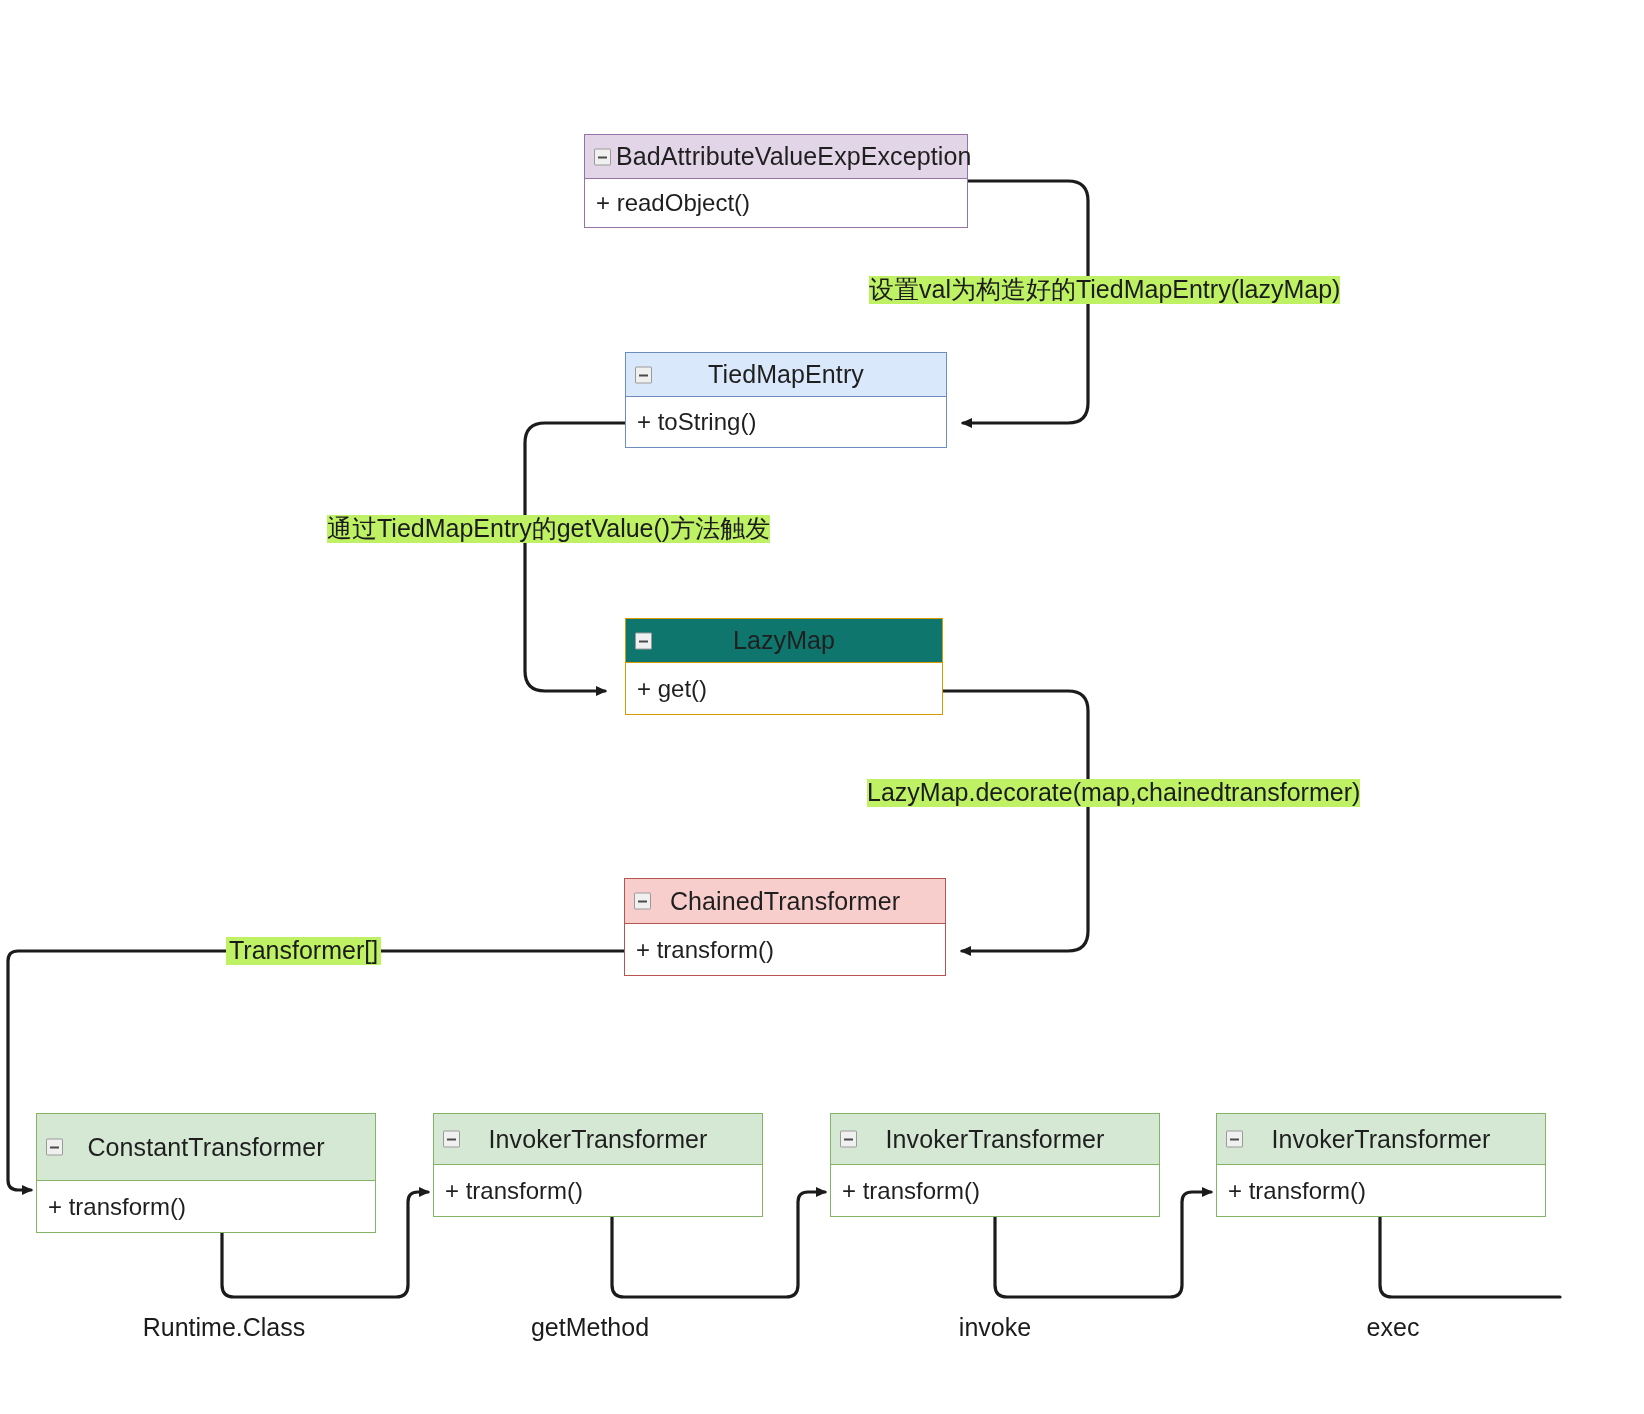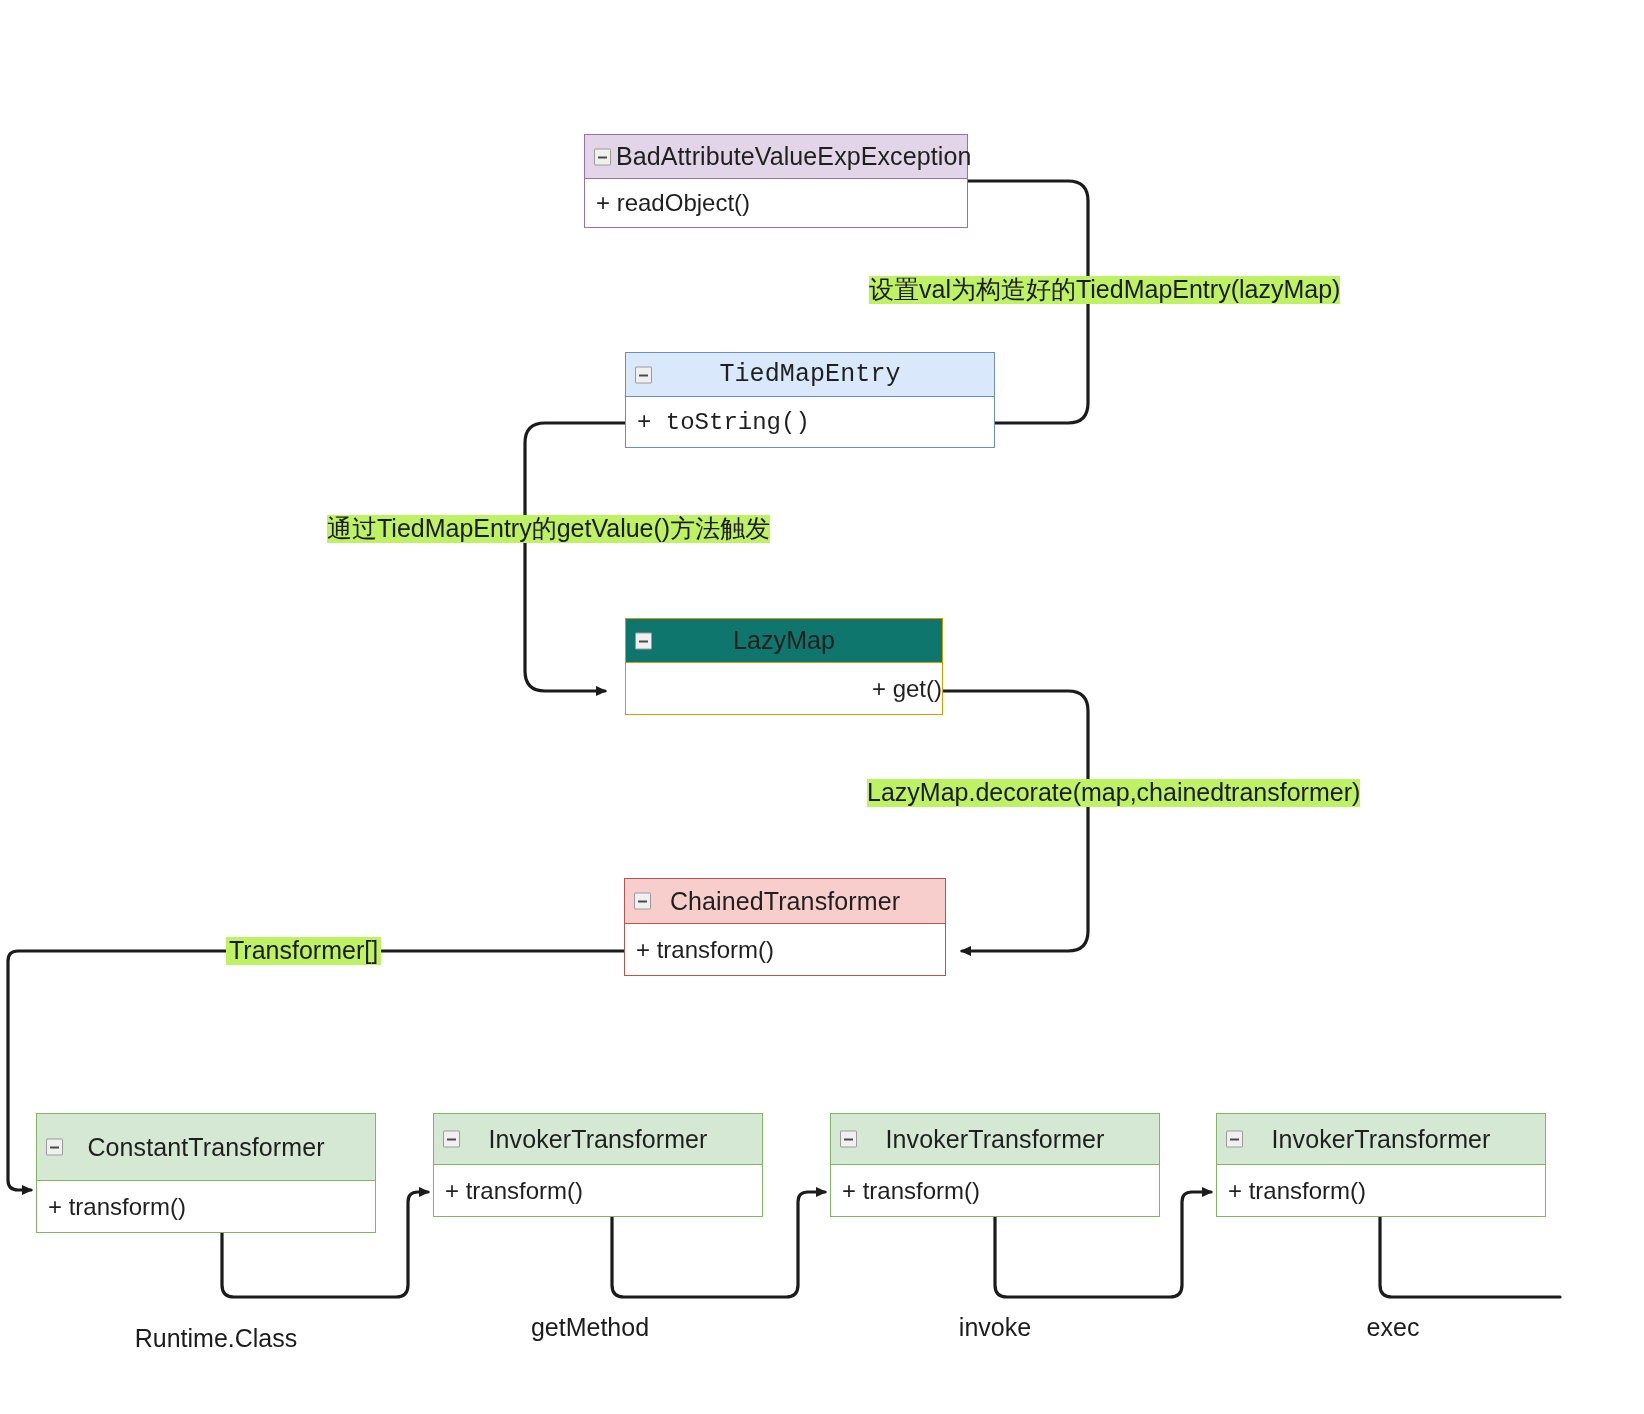--- a/index.html
+++ b/index.html
@@ -159,36 +159,36 @@
   <div class="umlbox theme-purple" style="left:584px; top:110px; width:384px;">
     <div class="uml-header title-left" style="height:45px;">
       <span class="collapse-icon"></span>
       <span>BadAttributeValueExpException</span>
     </div>
     <div class="uml-body" style="height:49px;">
       <span>+ readObject()</span>
     </div>
   </div>
 
-  <div class="umlbox theme-blue" style="left:625px; top:352px; width:370px;font-family:Liberation Mono, monospace;">
+  <div class="umlbox theme-blue" style="left:625px; top:352px; width:322px;">
     <div class="uml-header" style="height:45px;">
       <span class="collapse-icon"></span>
       <span>TiedMapEntry</span>
     </div>
     <div class="uml-body" style="height:51px;">
       <span>+ toString()</span>
     </div>
   </div>
 
   <div class="umlbox theme-orange" style="left:625px; top:618px; width:318px;">
     <div class="uml-header" style="height:45px;">
       <span class="collapse-icon"></span>
       <span>LazyMap</span>
     </div>
-    <div class="uml-body" style="height:52px;justify-content:flex-end;">
+    <div class="uml-body" style="height:52px;">
       <span>+ get()</span>
     </div>
   </div>
 
   <div class="umlbox theme-pink" style="left:624px; top:878px; width:322px;">
     <div class="uml-header" style="height:46px;">
       <span class="collapse-icon"></span>
       <span>ChainedTransformer</span>
     </div>
     <div class="uml-body" style="height:52px;">
@@ -245,21 +245,21 @@
   </div>
 
   <div class="edge-label" style="left:867px; top:779px;">
     <span>LazyMap.decorate(map,chainedtransformer)</span>
   </div>
 
   <div class="edge-label small-gap" style="left:226px; top:937px;">
     <span>Transformer[]</span>
   </div>
 
-  <div class="caption" style="left:112px; top:1313px; width:208px;margin-top:11px;">
+  <div class="caption" style="left:120px; top:1313px; width:208px;">
     <span>Runtime.Class</span>
   </div>
 
   <div class="caption" style="left:508px; top:1313px; width:164px;">
     <span>getMethod</span>
   </div>
 
   <div class="caption" style="left:935px; top:1313px; width:120px;">
     <span>invoke</span>
   </div>

